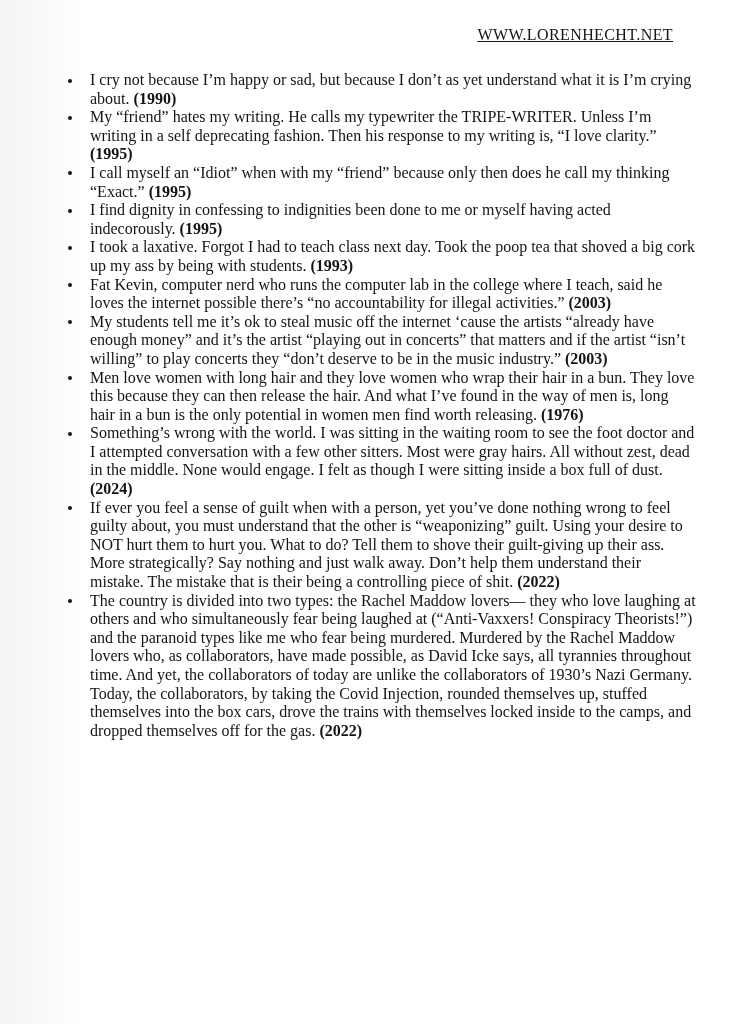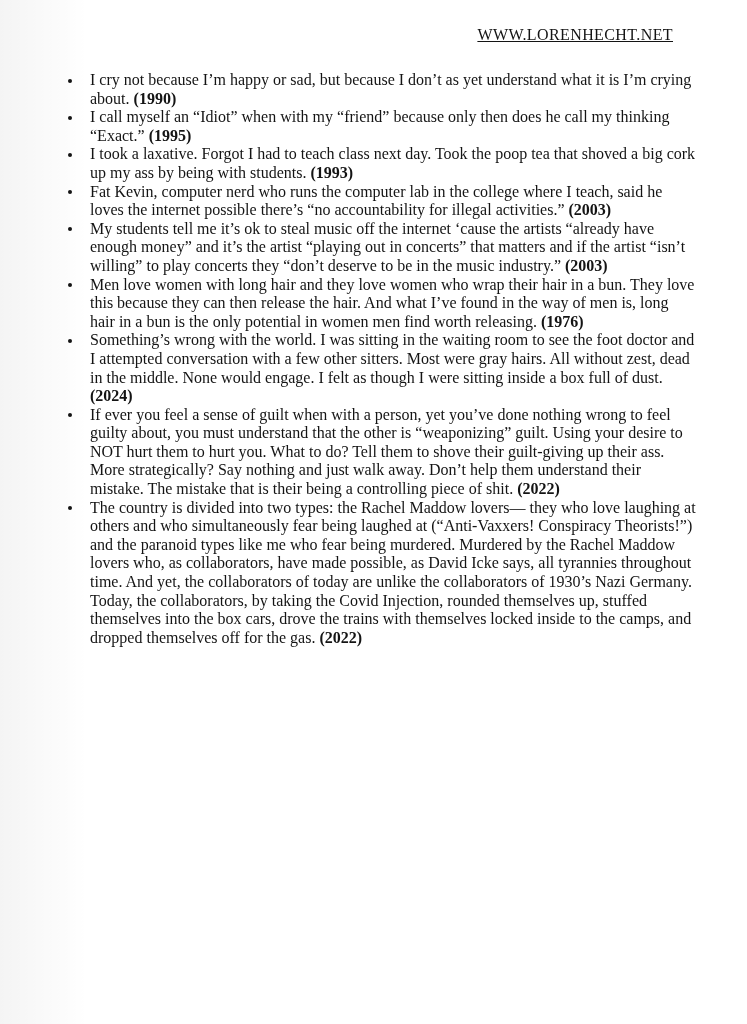--- a/index.html
+++ b/index.html
@@ -79,21 +79,29 @@
   <div class="page-header">
     <span class="site-link">WWW.LORENHECHT.NET</span>
   </div>
 
   <ul class="quotes">
     <li>
       <span>I cry not because I’m happy or sad, but because I don’t as yet understand what it is I’m crying about.</span>
       <span class="year">(1990)</span>
     </li>
     <li>
+      <span>My “friend” hates my writing. He calls my typewriter the TRIPE-WRITER. Unless I’m writing in a self deprecating fashion. Then his response to my writing is, “I love clarity.”</span>
+      <span class="year">(1995)</span>
+    </li>
+    <li>
       <span>I call myself an “Idiot” when with my “friend” because only then does he call my thinking “Exact.”</span>
+      <span class="year">(1995)</span>
+    </li>
+    <li>
+      <span>I find dignity in confessing to indignities been done to me or myself having acted indecorously.</span>
       <span class="year">(1995)</span>
     </li>
     <li>
       <span>I took a laxative. Forgot I had to teach class next day. Took the poop tea that shoved a big cork up my ass by being with students.</span>
       <span class="year">(1993)</span>
     </li>
     <li>
       <span>Fat Kevin, computer nerd who runs the computer lab in the college where I teach, said he loves the internet possible there’s “no accountability for illegal activities.”</span>
       <span class="year">(2003)</span>
     </li>

